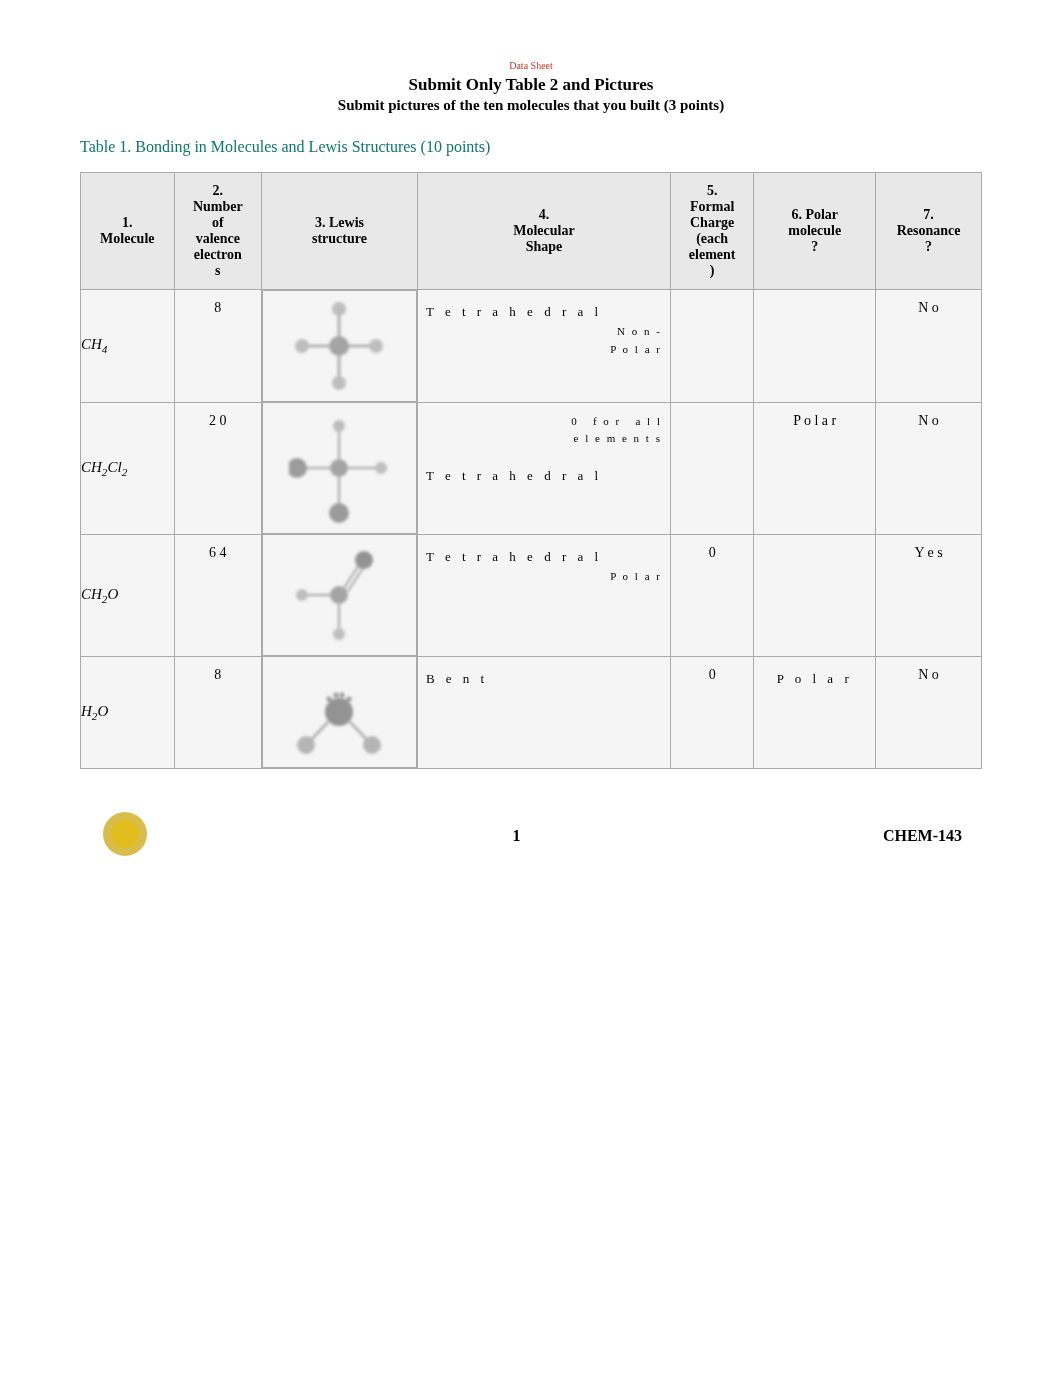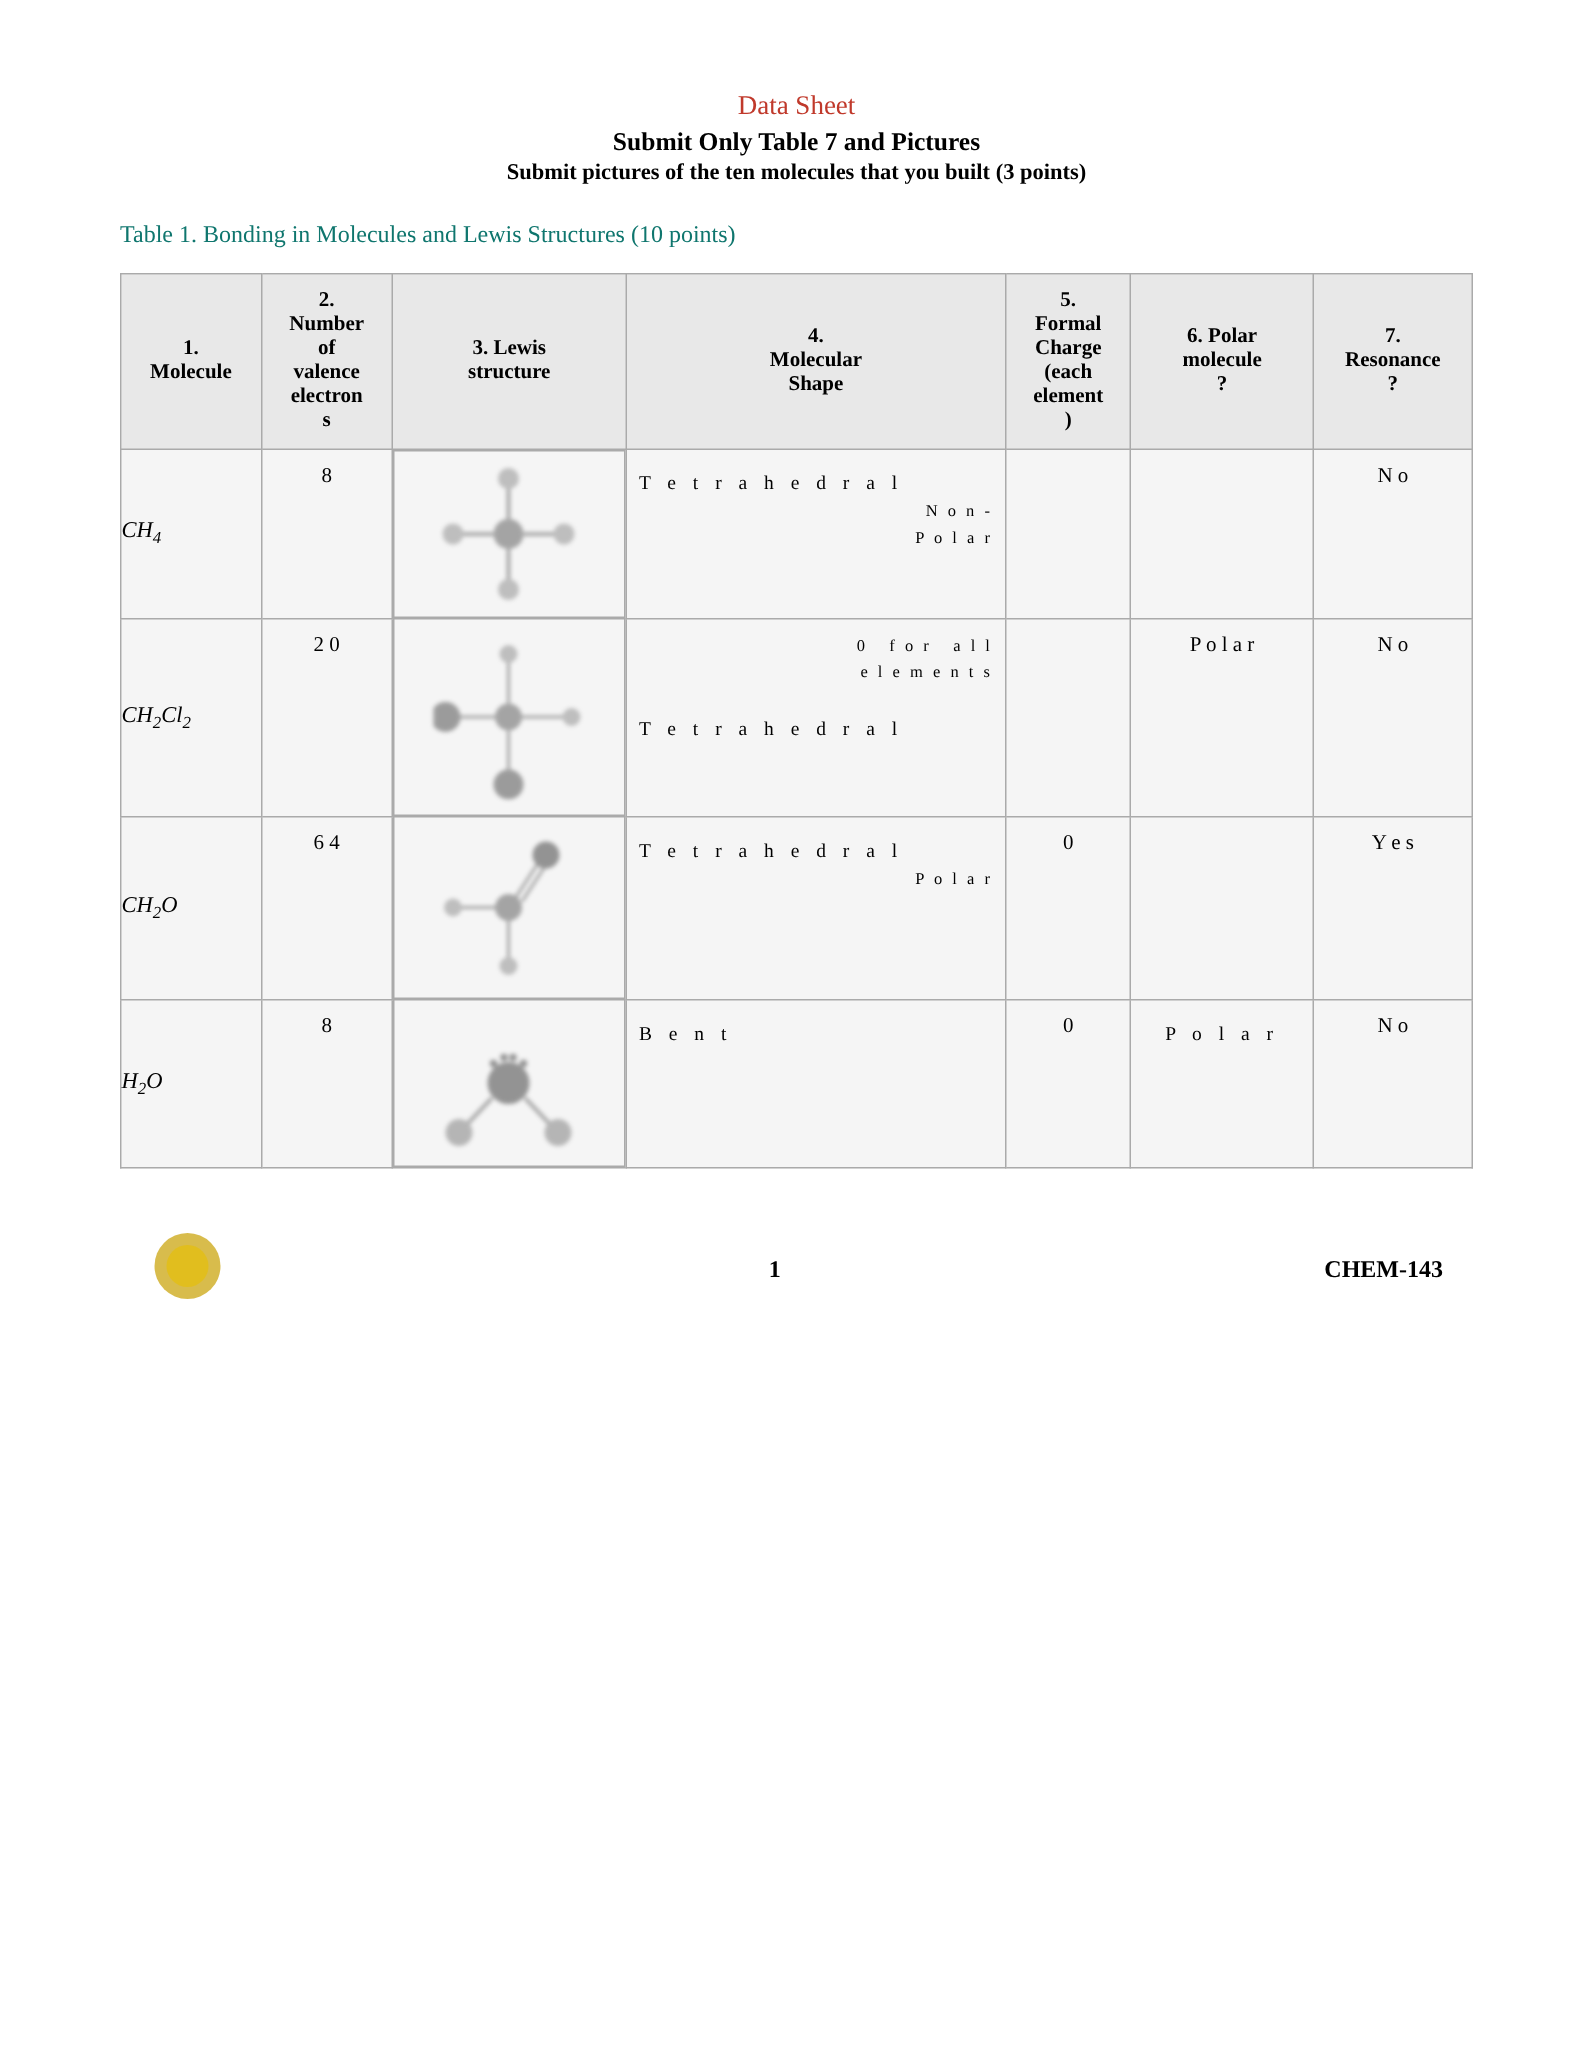--- a/index.html
+++ b/index.html
@@ -16,21 +16,21 @@
     }
 
     .header {
       text-align: center;
       margin-bottom: 24px;
       width: 100%;
     }
 
     .header .data-sheet {
       color: #c0392b;
-      font-size: 18px;
+      font-size: 10px;
       margin-bottom: 4px;
     }
 
     .header .submit-title {
       font-size: 17px;
       font-weight: bold;
       margin-bottom: 2px;
     }
 
     .header .submit-subtitle {
@@ -160,21 +160,21 @@
     .row-ch2o { background: #f0f0f0; }
     .row-h2o { background: #e8e8e8; }
 
     sub { font-size: 0.75em; }
   </style>
 </head>
 <body>
 
 <div class="header">
   <div class="data-sheet">Data Sheet</div>
-  <div class="submit-title">Submit Only Table 7 and Pictures</div>
+  <div class="submit-title">Submit Only Table 2 and Pictures</div>
   <div class="submit-subtitle">Submit pictures of the ten molecules that you built (3 points)</div>
 </div>
 
 <div class="table-title">Table 1. Bonding in Molecules and Lewis Structures (10 points)</div>
 
 <table class="main-table">
   <thead>
     <tr class="row-header">
       <th>1.<br>Molecule</th>
       <th>2.<br>Number<br>of<br>valence<br>electron<br>s</th>

